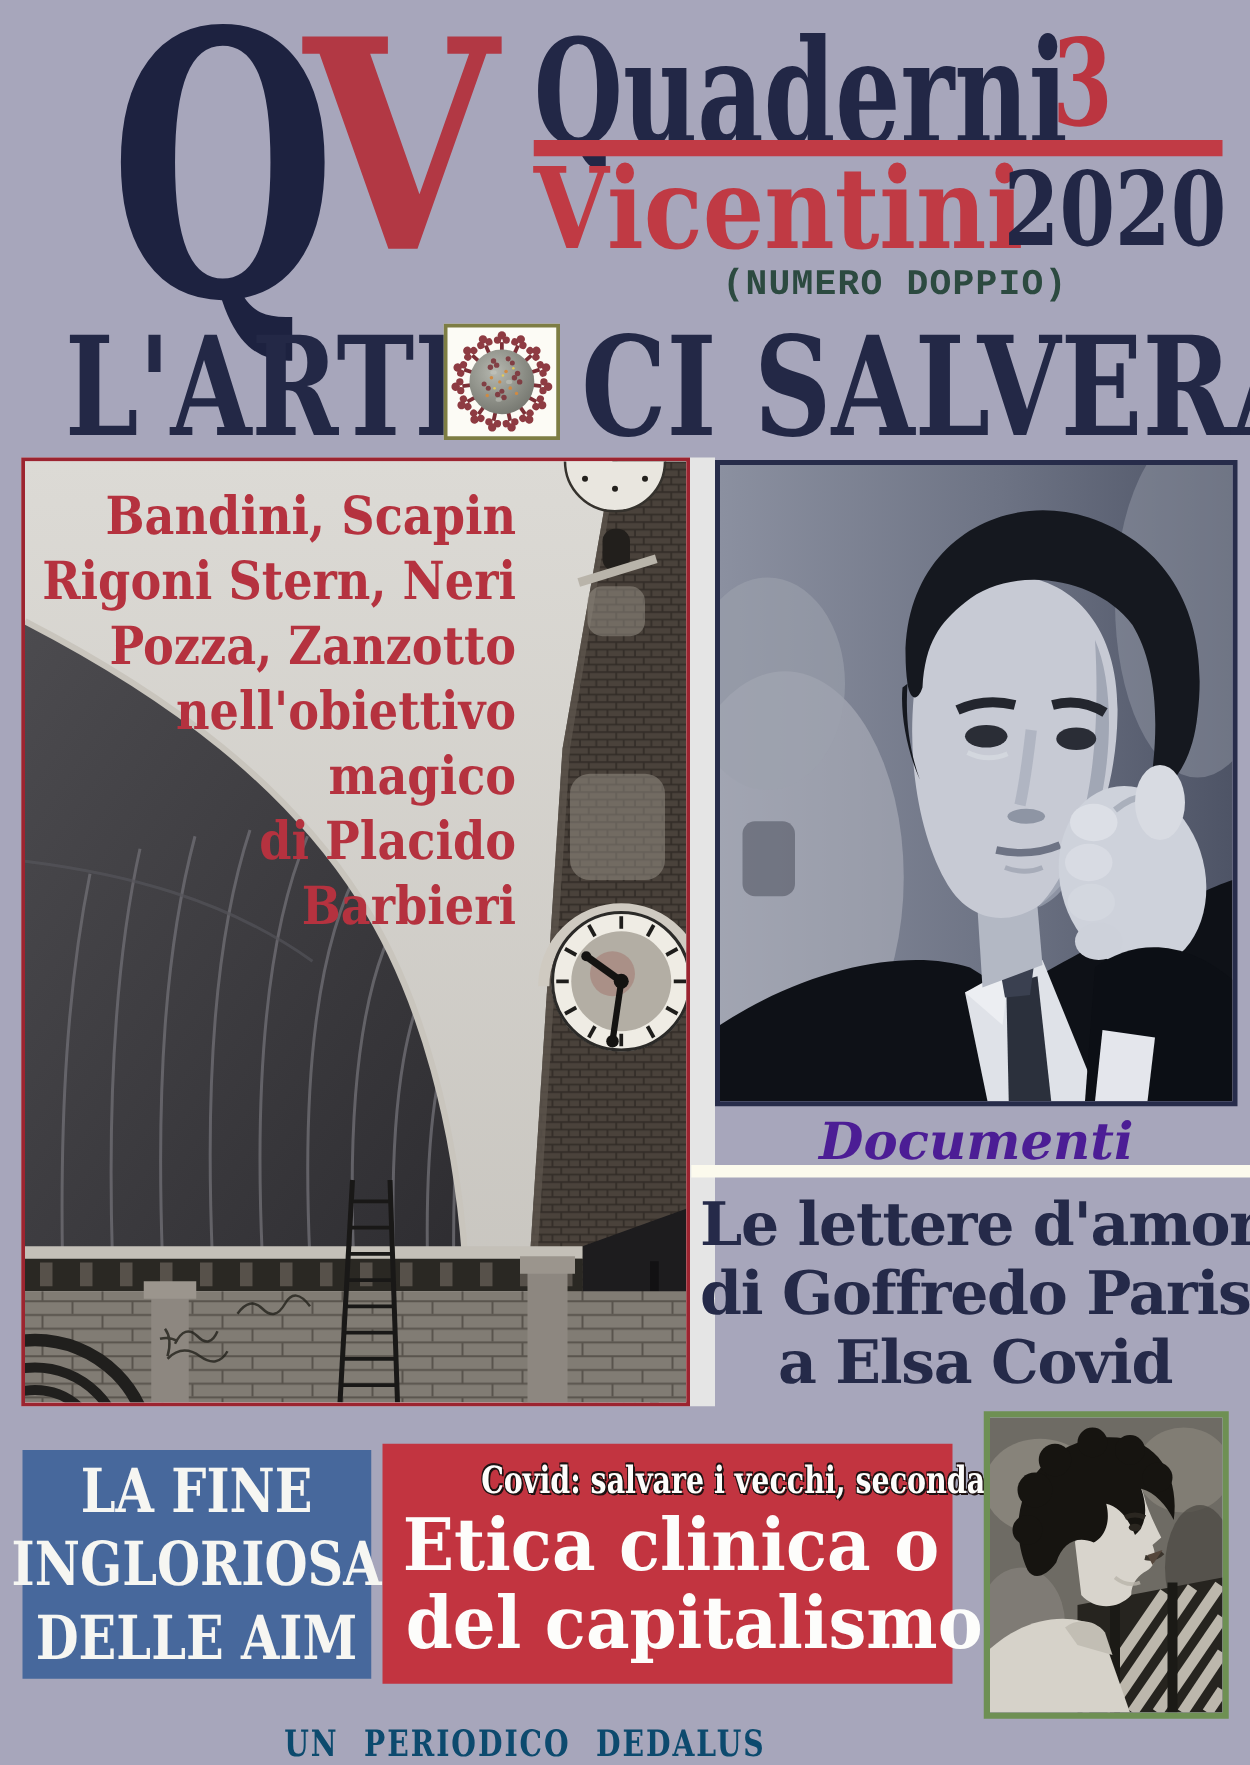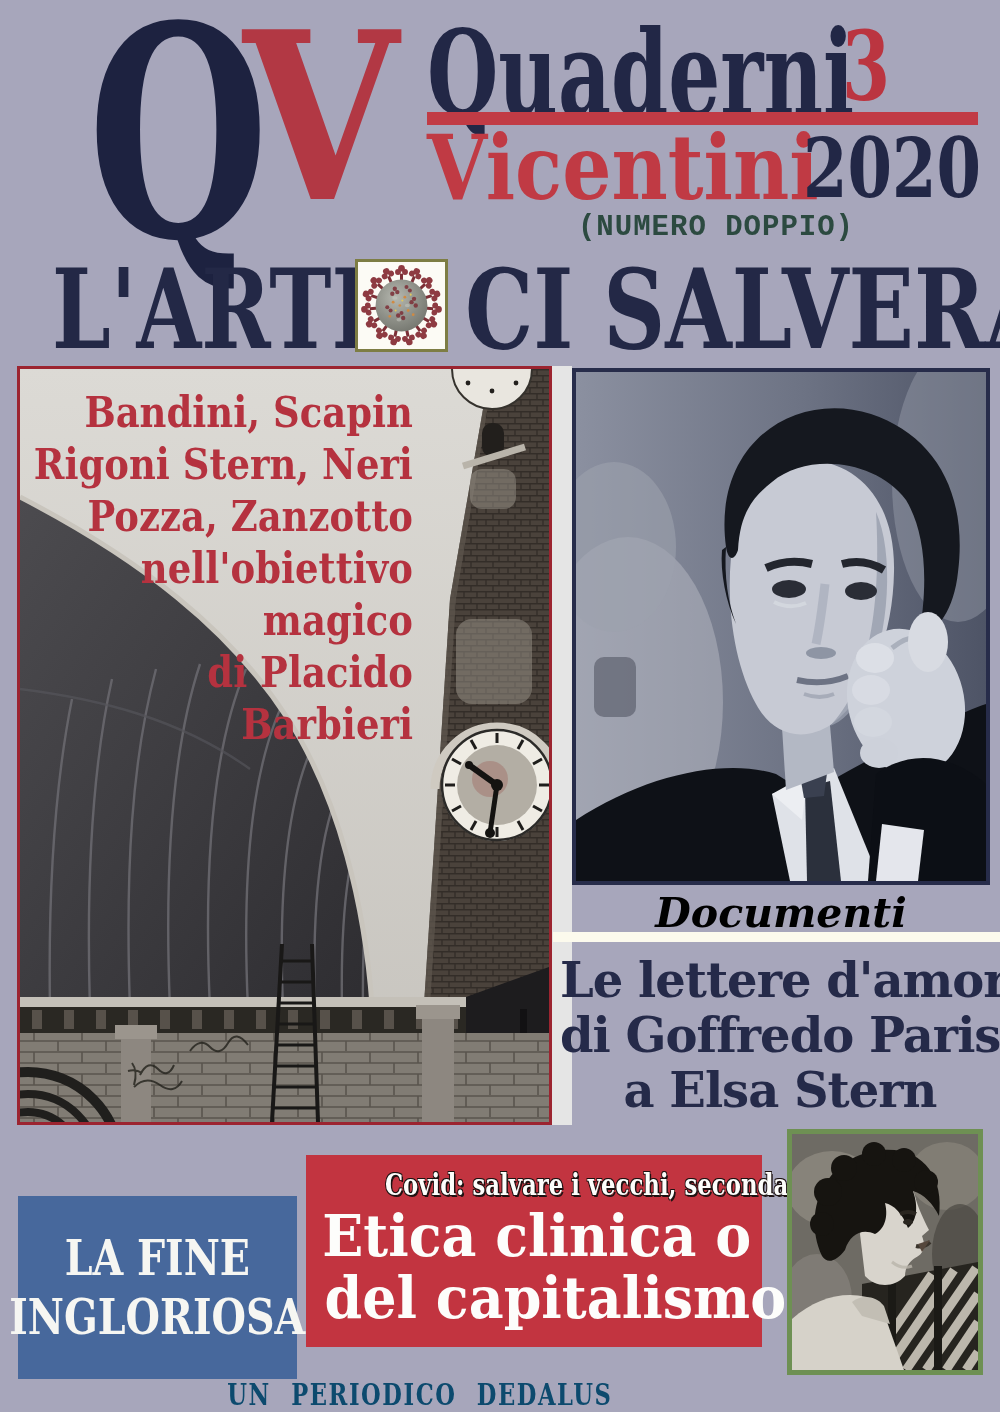--- a/index.html
+++ b/index.html
@@ -33,28 +33,28 @@
   
   .photo-left{left:17px;top:366px;width:555px;height:759px;background:#e5e5e5;}
   .photo-left-inner{left:0;top:0;width:529px;height:753px;border:3px solid #9c2430;overflow:hidden;}
   .feature-lines{position:absolute;top:18px;right:136px;text-align:right;
     font-size:42px;line-height:52px;font-weight:bold;color:#b5323f;
     transform:scale(.88,1);transform-origin:100% 0;white-space:nowrap;}
 
   
   .photo-portrait{left:572px;top:368px;width:418px;height:517px;border:4px solid #272c4a;box-sizing:border-box;overflow:hidden;}
   .kicker-documenti{left:572px;top:889px;width:418px;text-align:center;
-    font-size:41px;font-style:italic;font-weight:600;color:#000000;}
+    font-size:41px;font-style:italic;font-weight:600;color:#4c1d95;}
   .white-strip{left:553px;top:932px;width:447px;height:10px;background:#fcfaed;}
   .lettere{left:560px;top:953px;width:440px;text-align:center;color:#252a49;
     font-size:48px;line-height:55px;font-weight:bold;letter-spacing:-1px;}
 
   
   .aim-box{left:18px;top:1160px;width:279px;height:183px;background:#47689c;
-    display:flex;flex-direction:column;align-items:center;justify-content:center;margin-top:36px;}
+    display:flex;flex-direction:column;align-items:center;justify-content:center;}
   .aim-line{font-size:45px;line-height:59px;font-weight:bold;color:#f6f6f2;}
   .aim-line .condc{transform:scale(.88,1.08);}
   .covid-box{left:306px;top:1155px;width:456px;height:192px;background:#c23440;text-align:center;}
   .covid-kicker{margin-top:13px;font-size:30px;line-height:34px;font-weight:bold;color:#fdfdfb;
     text-shadow:2px 2px 0 #1d1212,-1px -1px 0 #1d1212,1px -1px 0 #1d1212,-1px 1px 0 #1d1212;}
   .covid-kicker .condc{transform:scaleX(.76);}
   .covid-line{font-size:58px;line-height:62px;font-weight:bold;color:#fdfdfb;}
   .covid-line .condc{transform:scaleX(.93);}
   .covid-big{margin-top:3px;}
 
@@ -360,26 +360,27 @@
       <polygon points="300,509 306,452 348,458 342,509" fill="#e4e6ec"></polygon>
     </svg>
   </div>
 
   <div class="abs kicker-documenti">Documenti</div>
   <div class="abs white-strip"></div>
 
   <div class="abs lettere">
     <div class="nw">Le lettere d'amore</div>
     <div class="nw">di Goffredo Parise</div>
-    <div class="nw">a Elsa Stern</div>
+    <div class="nw">a Elsa Covid</div>
   </div>
 
   <div class="abs aim-box">
     <div class="aim-line"><span class="condc">LA FINE</span></div>
     <div class="aim-line"><span class="condc">INGLORIOSA</span></div>
+    <div class="aim-line"><span class="condc">DELLE AIM</span></div>
   </div>
 
   <div class="abs covid-box">
     <div class="covid-kicker"><span class="condc">Covid: salvare i vecchi, seconda scelta?</span></div>
     <div class="covid-line covid-big"><span class="condc">Etica clinica o</span></div>
     <div class="covid-line"><span class="condc">del capitalismo?</span></div>
   </div>
 
   <div class="abs photo-woman">
     <svg width="186" height="236" viewBox="0 0 186 236" preserveAspectRatio="none">

